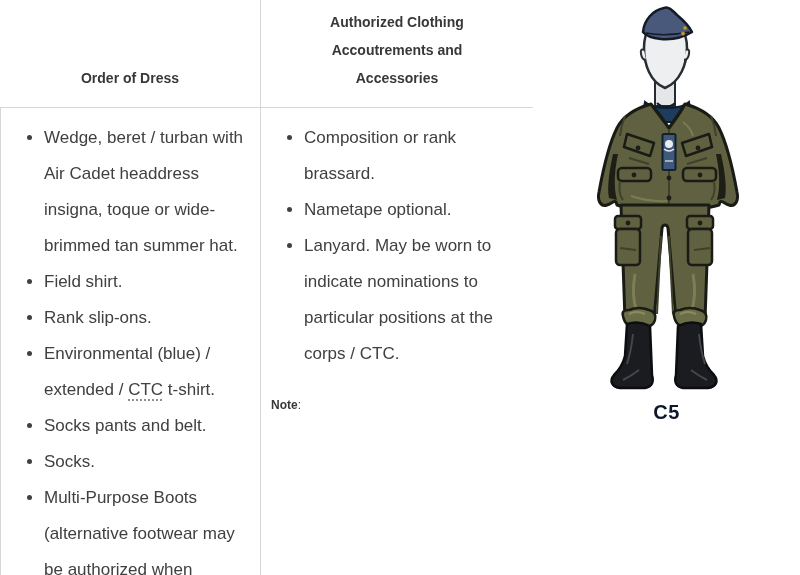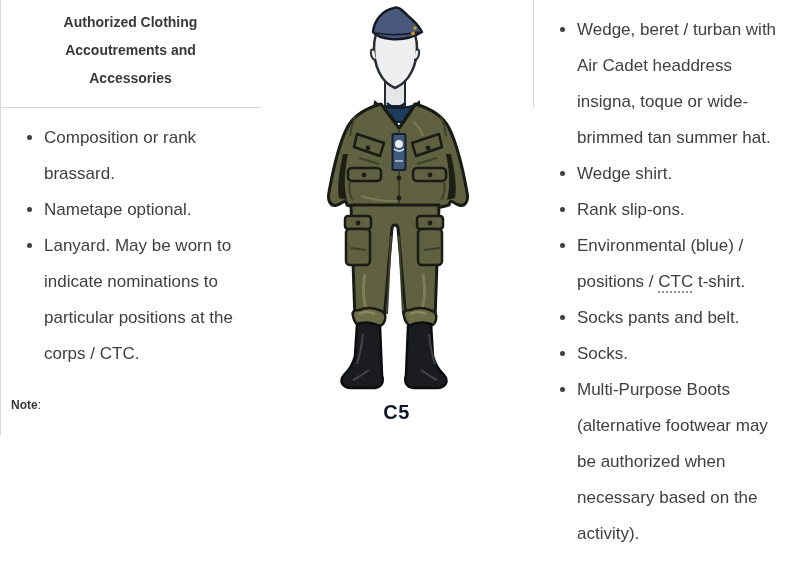--- a/index.html
+++ b/index.html
@@ -28,20 +28,21 @@
   .note-label{font-weight:700;color:var(--heading);}
   .figure-cell{padding-top:4px;text-align:center;}
   .figure-cell svg{display:block;margin:0 auto;}
   .dress-code{font-weight:700;font-size:20px;color:#0f172a;margin-top:-10px;letter-spacing:.5px;}
 </style>
 </head>
 <body>
 
 <div class="table">
 
+  <div class="cell hcell col1">Order of Dress</div>
   <div class="cell hcell col3">Authorized Clothing Accoutrements and Accessories</div>
 
   <div class="cell bcell figure-cell">
     <svg width="160" height="400" viewBox="0 0 160 400" aria-hidden="true">
 
       <path d="M 68,76 L 68,102 L 88,102 L 88,76 Z" fill="#e4e6e8" stroke="#272b31" stroke-width="2"></path>
 
       <path d="M 58,98 C 66,106 94,106 102,98 L 106,118 L 54,118 Z" style="fill:var(--tshirt-navy)" stroke="#101e2e" stroke-width="2"></path>
       <path d="M 70,99 Q 78,107 88,99" fill="none" stroke="#101e2e" stroke-width="2"></path>
 
@@ -125,23 +126,23 @@
         <circle cx="98" cy="24" r="1.8" fill="#c9a43f" stroke="#8a6d22" stroke-width=".8"></circle>
         <circle cx="96" cy="29.5" r="1.8" fill="#c9a43f" stroke="#8a6d22" stroke-width=".8"></circle>
       </g>
     </svg>
     <div class="dress-code">C5</div>
   </div>
 
   <div class="cell bcell col2 comp-cell">
     <ul>
         <li>Wedge, beret / turban with Air Cadet headdress insigna, toque or wide-brimmed tan summer hat.</li>
-        <li>Wedge shirt.</li>
+        <li>Field shirt.</li>
         <li>Rank slip-ons.</li>
-        <li><span>Environmental (blue) / positions / </span><span class="dotted">CTC</span><span> t-shirt.</span></li>
+        <li><span>Environmental (blue) / extended / </span><span class="dotted">CTC</span><span> t-shirt.</span></li>
         <li>Socks pants and belt.</li>
         <li>Socks.</li>
         <li>Multi-Purpose Boots (alternative footwear may be authorized when necessary based on the activity).</li>
       </ul>
   </div>
 
   <div class="cell bcell col3 acc-cell">
     <ul>
         <li>Composition or rank brassard.</li>
         <li>Nametape optional.</li>

